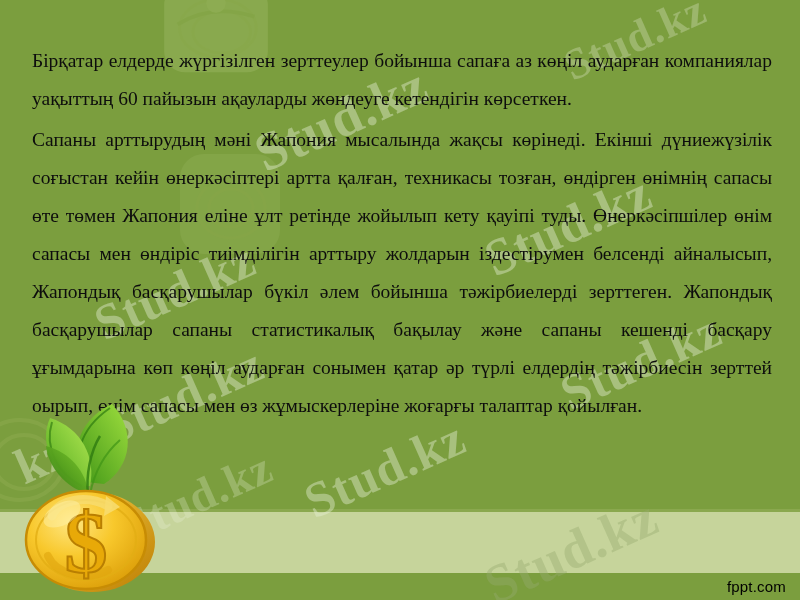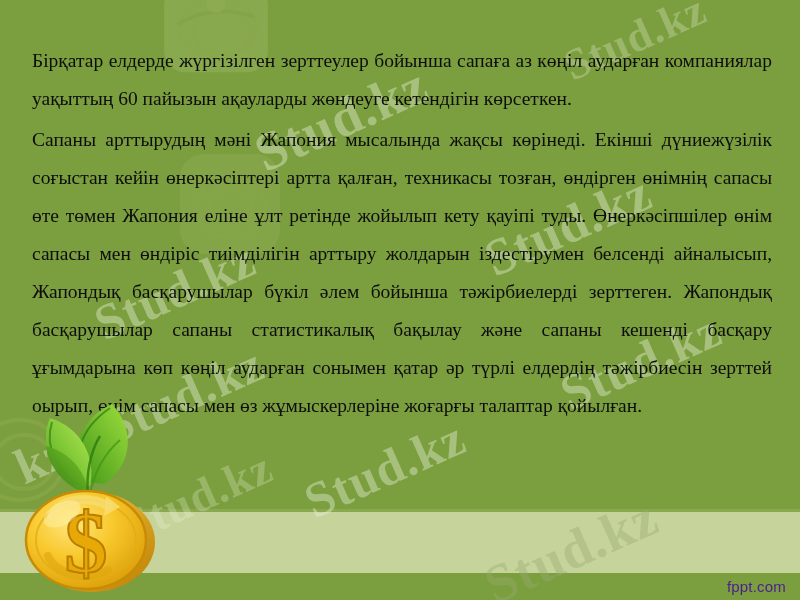--- a/index.html
+++ b/index.html
@@ -125,21 +125,21 @@
     pointer-events: none;
   }
 
   
   .footer-brand {
     position: absolute;
     right: 14px;
     top: 578px;
     font-family: "Liberation Sans", "DejaVu Sans", sans-serif;
     font-size: 15px;
-    color: #4c1d95;
+    color: #000000;
     letter-spacing: 0.2px;
     z-index: 9;
   }
 </style>
 </head>
 <body>
 
 <div id="slide">
 
   <div class="band-edge"></div>

